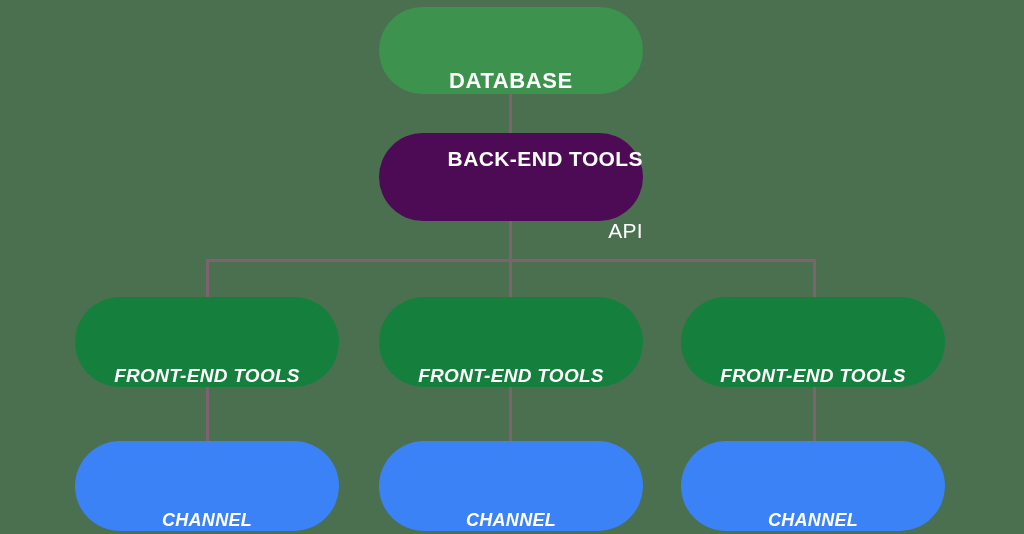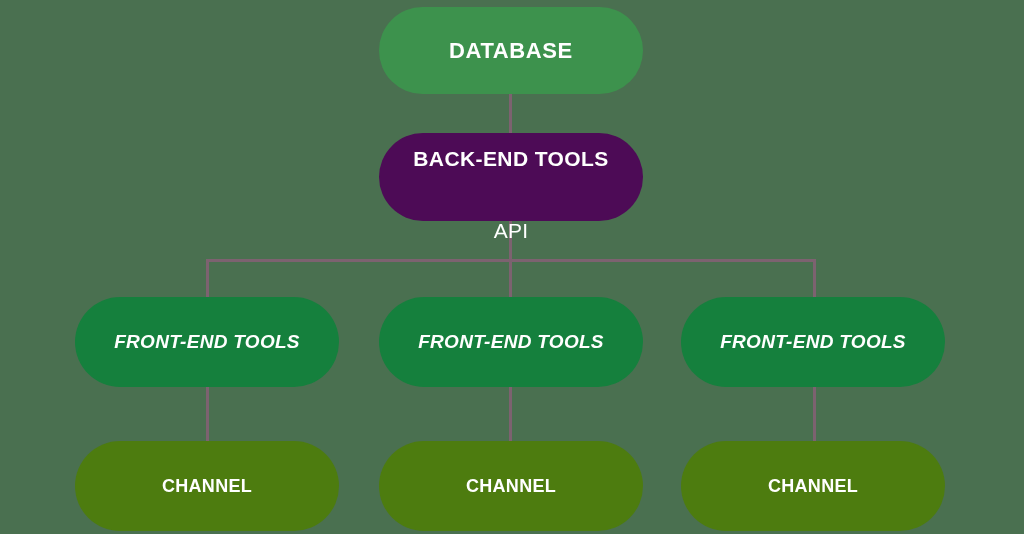--- a/index.html
+++ b/index.html
@@ -28,43 +28,45 @@
   .conn-v { width: 3px; }
   .conn-h { height: 3px; }
 
   
   .node {
     position: absolute;
     box-sizing: border-box;
     display: flex;
     flex-direction: column;
     align-items: center;
-    justify-content: center;
+    justify-content: flex-end;
     color: #ffffff;
     text-align: center;
   }
 
   .node-db {
     border-radius: 44px;
     background: #3d924d;
   }
   .node-backend {
     border-radius: 44px;
     background: #4d0b56;
     justify-content: flex-start;
     padding-top: 14px;
+    align-items: flex-end;
   }
   .node-frontend {
     border-radius: 46px;
     background: #15803d;
     font-style: italic;
   }
   .node-channel {
     border-radius: 46px;
-    background: #4d7c0f;
+    background: #3b82f6;
+    font-style: italic;
   }
 
   .label-strong {
     font-size: 21px;
     font-weight: bold;
     letter-spacing: 0.4px;
     line-height: 1.1;
   }
   .label-db {
     font-size: 22px;

